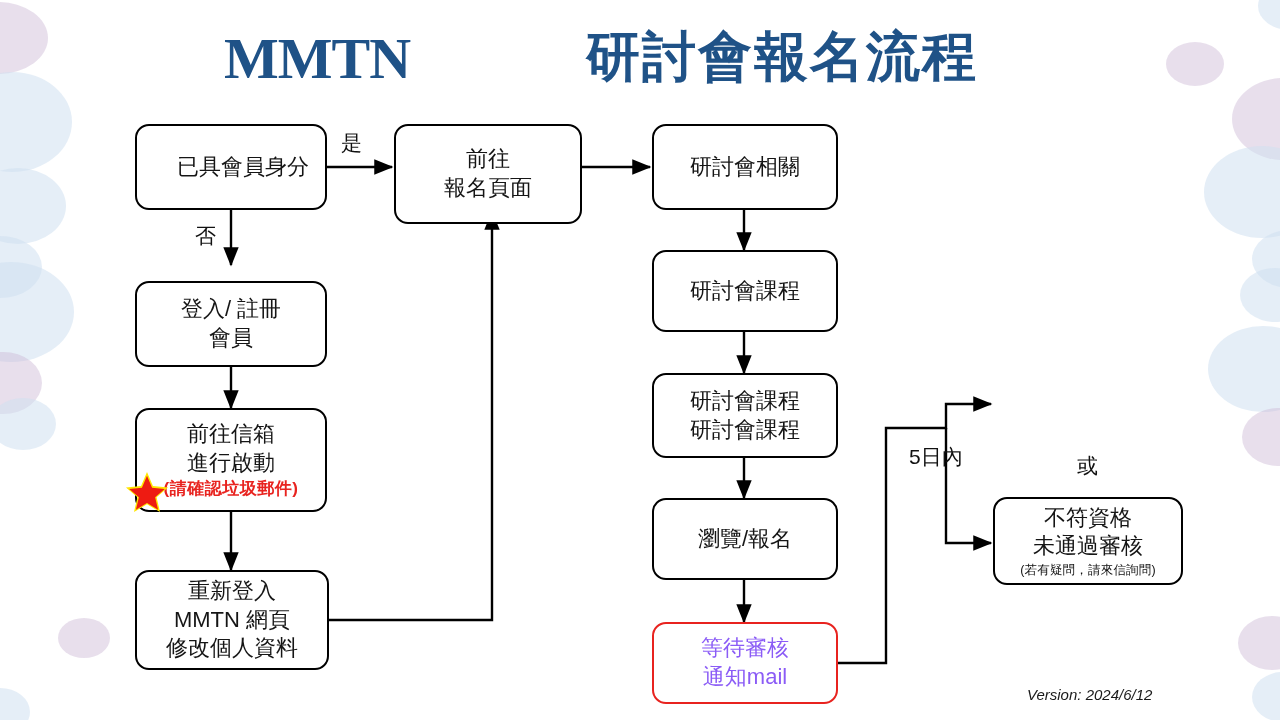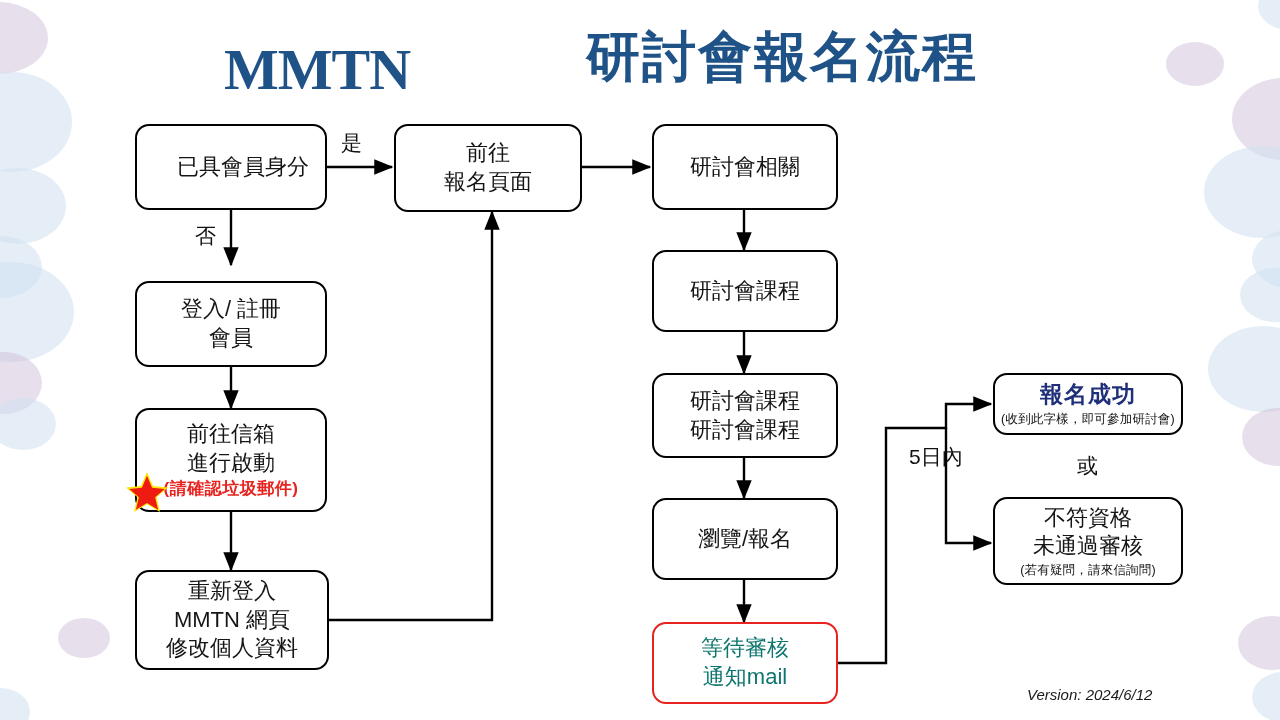--- a/index.html
+++ b/index.html
@@ -21,21 +21,21 @@
   .blob { position: absolute; border-radius: 50%; }
   .blob.blue   { background: #cfe0f0; opacity: .55; }
   .blob.purple { background: #cbb8d4; opacity: .45; }
   .logo-wrap {
     position: absolute; left: 224px; top: 30px;
     display: flex; align-items: center; gap: 10px;
   }
   .logo-mark {
     font-family: "Liberation Serif", "DejaVu Serif", serif;
     font-weight: bold; font-size: 58px; letter-spacing: -1px;
-    color: #1f5287; line-height: 1; margin-top: 11px;
+    color: #1f5287; line-height: 1;
   }
   .logo-sub {
     color: #2e4a66; font-size: 13.5px; line-height: 1.38;
     padding-top: 4px; white-space: nowrap;
   }
   .page-title {
     position: absolute; left: 586px; top: 27px;
     font-size: 54px; font-weight: bold; color: #1f5287;
     letter-spacing: 2px; line-height: 1.1; z-index: 5;
   }
@@ -47,21 +47,21 @@
   .node {
     position: absolute; z-index: 3;
     background: #ffffff;
     border: 2.5px solid #000000;
     border-radius: 14px;
     display: flex; flex-direction: column;
     align-items: center; justify-content: center;
     text-align: center;
     font-size: 22px; color: #151515; line-height: 1.3;
   }
-  .node.red { border-color: #e8231f; color: #0f766e; }
+  .node.red { border-color: #e8231f; color: #8b5cf6; }
   .node .l { display: block; white-space: nowrap; }
   .node .title-strong {
     font-weight: bold; font-size: 23px; color: #1f2f7a; letter-spacing: 1px;
   }
   .node .note { font-size: 12.5px; color: #111; margin-top: 1px; letter-spacing: .2px; }
 
   
   .edge-label {
     position: absolute; z-index: 4;
     font-size: 21px; color: #111; white-space: nowrap;
@@ -171,21 +171,21 @@
     <polygon points="24,2 30.2,16.8 46,18.2 34,28.6 37.6,44 24,35.8 10.4,44 14,28.6 2,18.2 17.8,16.8" fill="#ffe600"></polygon>
     <polygon points="24,6 29.3,18.6 42.6,19.8 32.5,28.6 35.6,41.6 24,34.6 12.4,41.6 15.5,28.6 5.4,19.8 18.7,18.6" fill="#ee1b12"></polygon>
   </svg>
 
   <div class="node" style="left:135px; top:570px; width:194px; height:100px;">
     <span class="l">重新登入</span>
     <span class="l">MMTN 網頁</span>
     <span class="l">修改個人資料</span>
   </div>
 
-  <div class="node" style="left:394px; top:124px; width:188px; height:88px;">
+  <div class="node" style="left:394px; top:124px; width:188px; height:100px;">
     <span class="l">前往</span>
     <span class="l">報名頁面</span>
   </div>
 
   <div class="node" style="left:652px; top:124px; width:186px; height:86px;">
     <span class="l">研討會相關</span>
   </div>
 
   <div class="node" style="left:652px; top:250px; width:186px; height:82px;">
     <span class="l">研討會課程</span>
@@ -198,24 +198,20 @@
 
   <div class="node" style="left:652px; top:498px; width:186px; height:82px;">
     <span class="l">瀏覽/報名</span>
   </div>
 
   <div class="node red" style="left:652px; top:622px; width:186px; height:82px;">
     <span class="l">等待審核</span>
     <span class="l">通知mail</span>
   </div>
 
-  <div class="node" style="left:993px; top:373px; width:190px; height:62px;">
-    <span class="l title-strong">報名成功</span>
-    <span class="l note">(收到此字樣，即可參加研討會)</span>
-  </div>
 
   <div class="node" style="left:993px; top:489px; width:190px; height:88px;margin-top:8px;">
     <span class="l">不符資格</span>
     <span class="l">未通過審核</span>
     <span class="l note">(若有疑問，請來信詢問)</span>
   </div>
 
   <div class="edge-label" style="left:341px; top:129px;">是</div>
   <div class="edge-label" style="left:195px; top:222px;">否</div>
   <div class="edge-label" style="left:886px; top:443px;padding-left:23px;">5日內</div>

